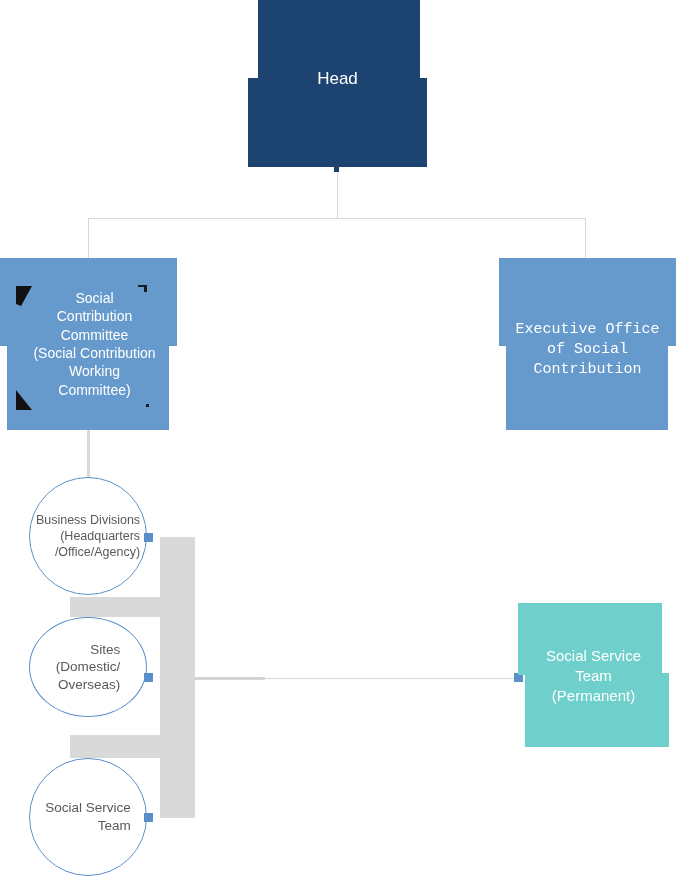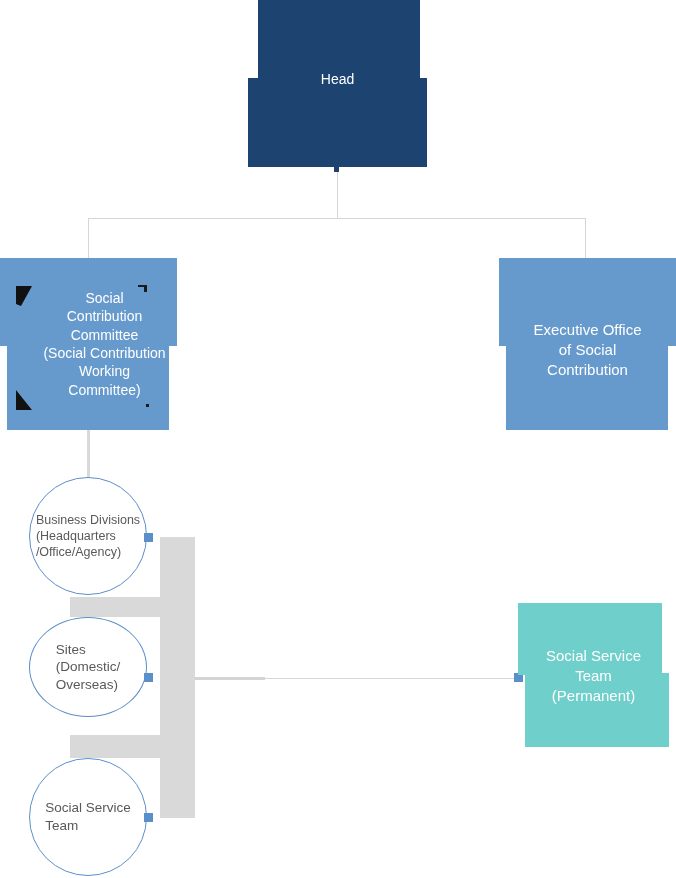--- a/index.html
+++ b/index.html
@@ -34,21 +34,21 @@
   }
   .circle {
     position: absolute;
     box-sizing: border-box;
     border-radius: 50%;
     background: #ffffff;
     border: 1px solid #5b8fc9;
     display: flex;
     align-items: center;
     justify-content: center;
-    text-align: left;
+    text-align: right;
     white-space: pre-line;
     line-height: 1.3;
     color: #58595b;
     font-size: 13.5px;
   }
   .line-h {
     position: absolute;
     background: #d6d6d6;
     height: 1px;
   }
@@ -89,31 +89,31 @@
     pointer-events: none;
   }
   .dot-mark {
     position: absolute;
     background: #1a1a1a;
   }
 
   
   .head-top   { left: 258px; top: 0px;   width: 162px; height: 80px; background: #1d4370; }
   .head-bot   { left: 248px; top: 78px;  width: 179px; height: 89px; background: #1d4370; }
-  .head-label { left: 248px; top: 58px;  width: 179px; height: 42px; color:#ffffff; font-size: 14px; }
+  .head-label { left: 248px; top: 58px;  width: 179px; height: 42px; color:#ffffff; font-size: 17px; }
 
   
   .com-top   { left: 0px;  top: 258px; width: 177px; height: 88px;  background: #6699cc; }
   .com-bot   { left: 7px;  top: 345px; width: 162px; height: 85px;  background: #6699cc; }
-  .com-label { left: 16px;  top: 282px; width: 177px; height: 124px; color:#ffffff; font-size: 14px; }
+  .com-label { left: 6px;  top: 282px; width: 177px; height: 124px; color:#ffffff; font-size: 14px; }
 
   
   .exe-top   { left: 499px; top: 258px; width: 177px; height: 88px;  background: #6699cc; }
   .exe-bot   { left: 506px; top: 345px; width: 162px; height: 85px;  background: #6699cc; }
-  .exe-label { left: 499px; top: 310px; width: 177px; height: 80px;  color:#ffffff; font-size: 15px; }
+  .exe-label { left: 499px; top: 310px; width: 177px; height: 80px;  color:#ffffff; font-size: 15px; font-family: Liberation Mono, monospace; }
 
   
   .sst-top   { left: 518px; top: 603px; width: 144px; height: 72px; background: #6ecfcb; }
   .sst-bot   { left: 525px; top: 673px; width: 144px; height: 74px; background: #6ecfcb; }
   .sst-label { left: 518px; top: 640px; width: 151px; height: 72px; color:#ffffff; font-size: 15px; }
 
   
   .circ1 { left: 29px; top: 477px; width: 118px; height: 118px; font-size: 12.5px; }
   .circ2 { left: 29px; top: 617px; width: 118px; height: 100px; }
   .circ3 { left: 29px; top: 758px; width: 118px; height: 118px; }

